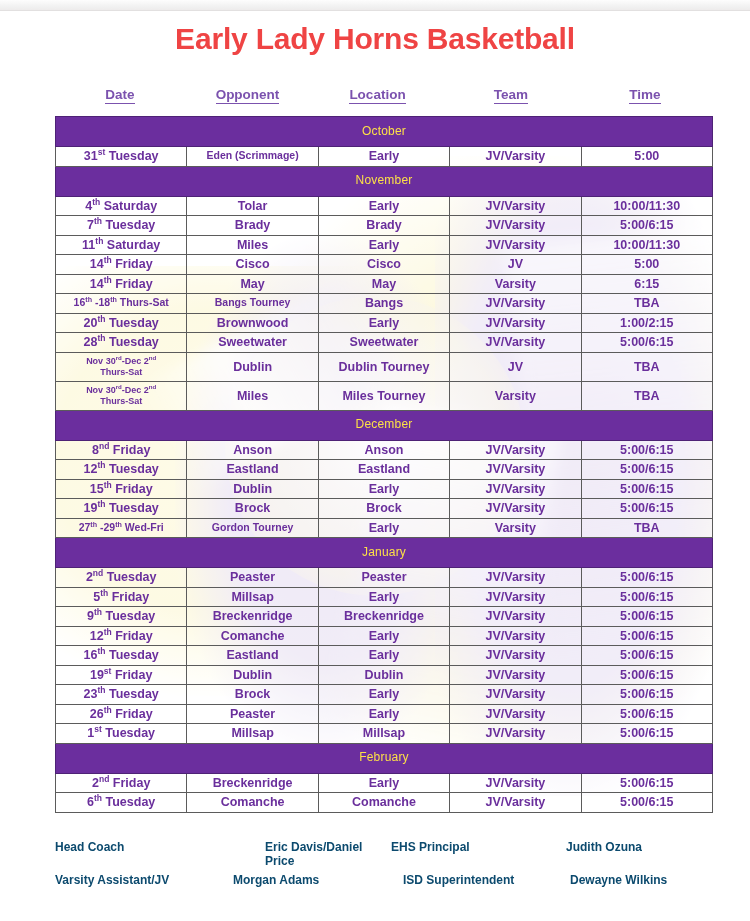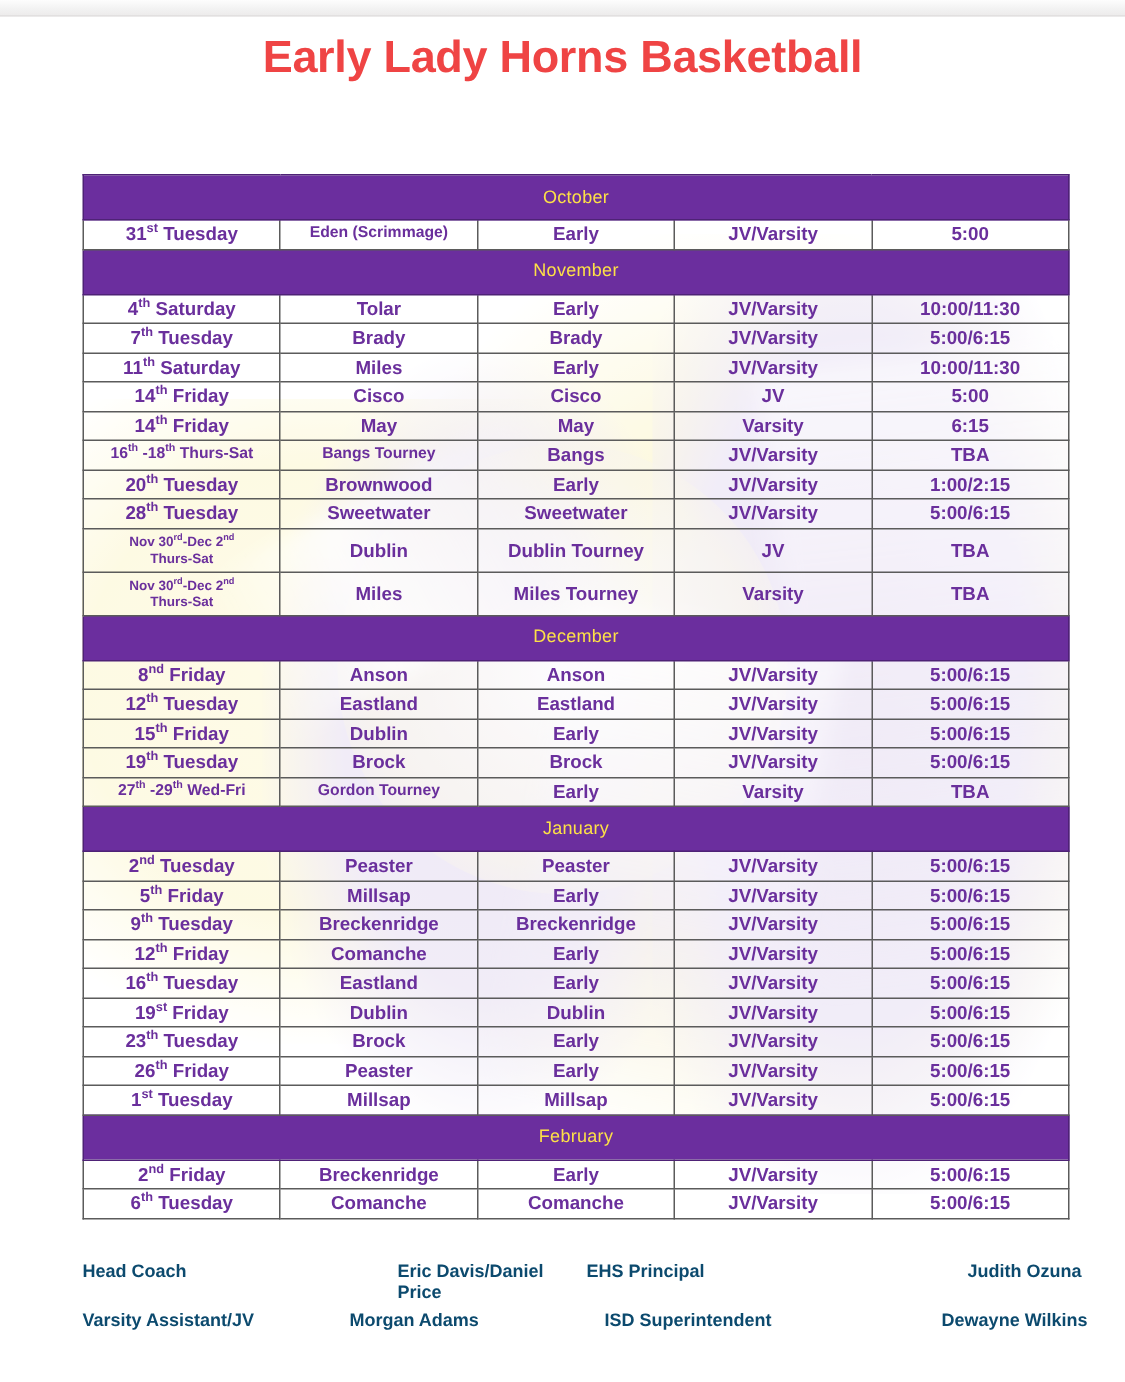--- a/index.html
+++ b/index.html
@@ -135,21 +135,21 @@
 
   
   .footer {
     position: absolute; left: 55px; top: 840px; width: 672px;
     color: #0c4a6e; font-weight: bold; font-size: 12px;
   }
   .footer .frow { display: flex; margin-bottom: 5px; }
   .footer .f1 { width: 170px; }
   .footer .f2 { width: 166px; padding-left: 40px; }
   .footer .f3 { width: 175px; }
-  .footer .f4 { width: 155px; text-align: right; }
+  .footer .f4 { width: 155px; }
   .footer .frow.second .f1 { width: 170px; }
   .footer .frow.second .f2 { width: 170px; padding-left: 8px; }
   .footer .frow.second .f3 { width: 175px; padding-left: 8px; }
   .footer .frow.second .f4 { width: 155px; }
 </style>
 </head>
 <body>
 
 <div id="page">
 
@@ -162,20 +162,27 @@
     <div class="wm-shape wm-purple-a"></div>
     <div class="wm-shape wm-purple-b"></div>
     <div class="wm-shape wm-ball"></div>
     <div class="wm-shape wm-streak-1"></div>
     <div class="wm-shape wm-streak-2"></div>
     <div class="wm-shape wm-streak-3"></div>
   </div>
 
   <div class="title">Early Lady Horns Basketball</div>
 
+  <div class="colheads">
+    <div class="ch" style="width:130px"><span>Date</span></div>
+    <div class="ch" style="width:125px"><span>Opponent</span></div>
+    <div class="ch" style="width:135px"><span>Location</span></div>
+    <div class="ch" style="width:132px"><span>Team </span></div>
+    <div class="ch" style="width:136px"><span>Time</span></div>
+  </div>
 
   <table class="sched">
     <tbody id="sched-body">
         <tr class="month-row">
           <td colspan="5">October</td>
         </tr>
         <tr class="game">
           <td class="c-date">31<sup>st</sup> Tuesday</td>
           <td class="c-opp small">Eden (Scrimmage)</td>
           <td class="c-loc">Early</td>

